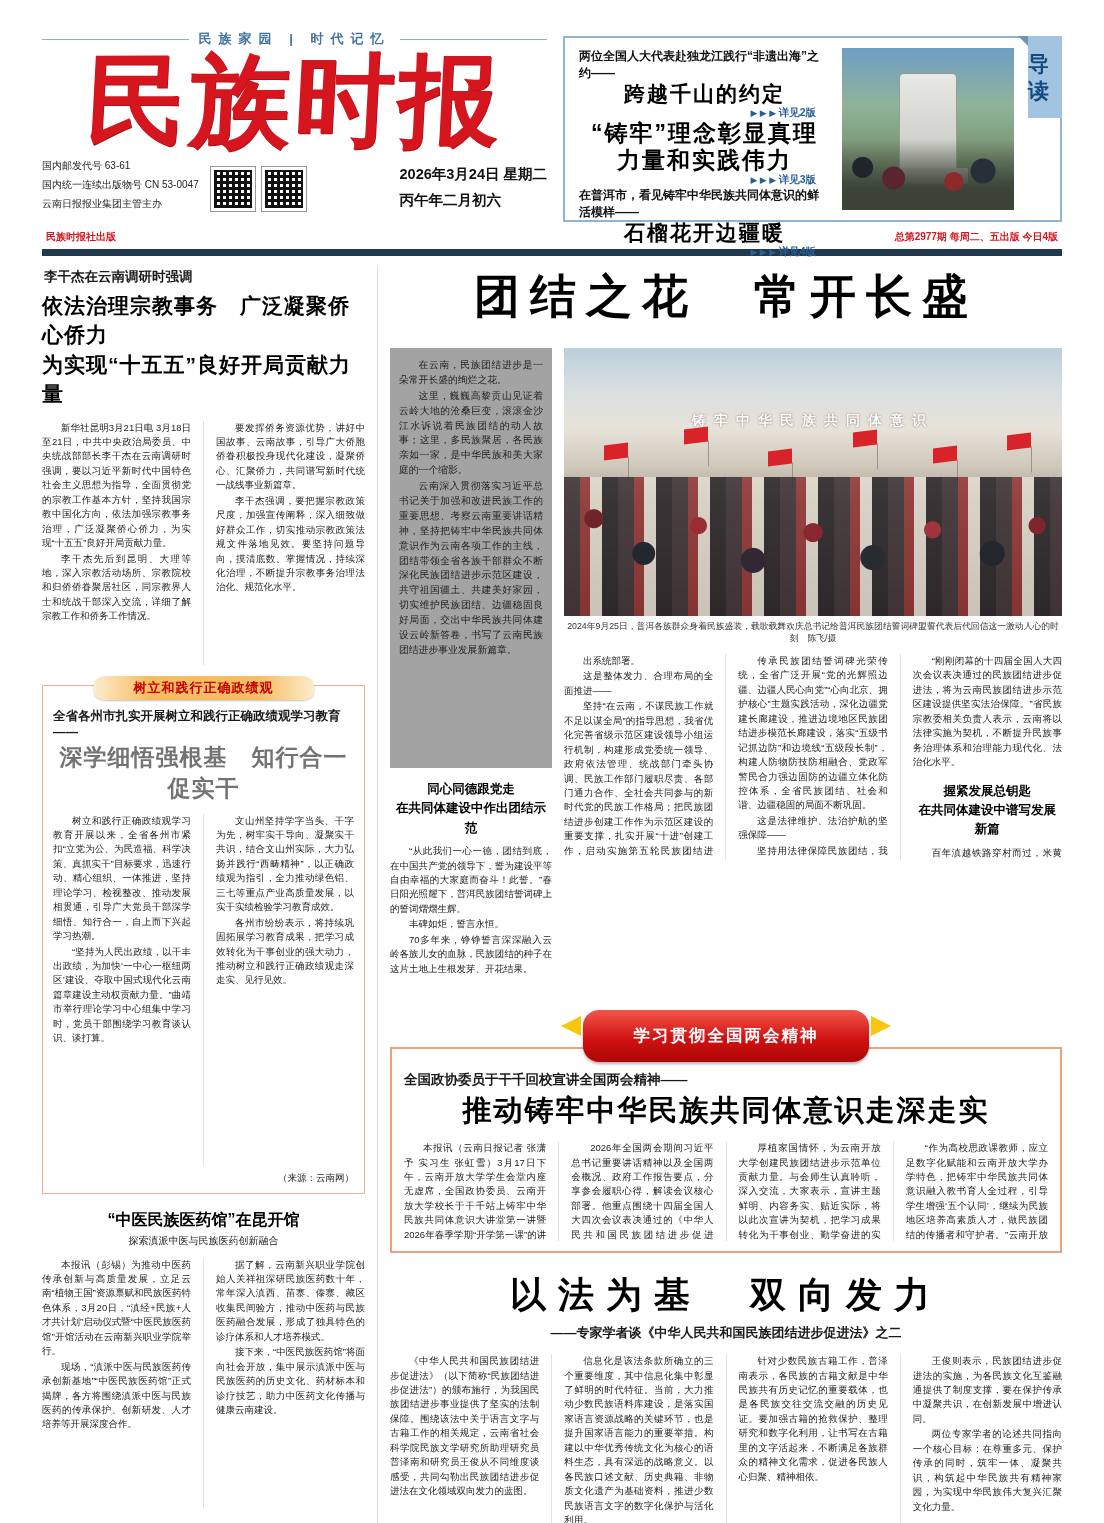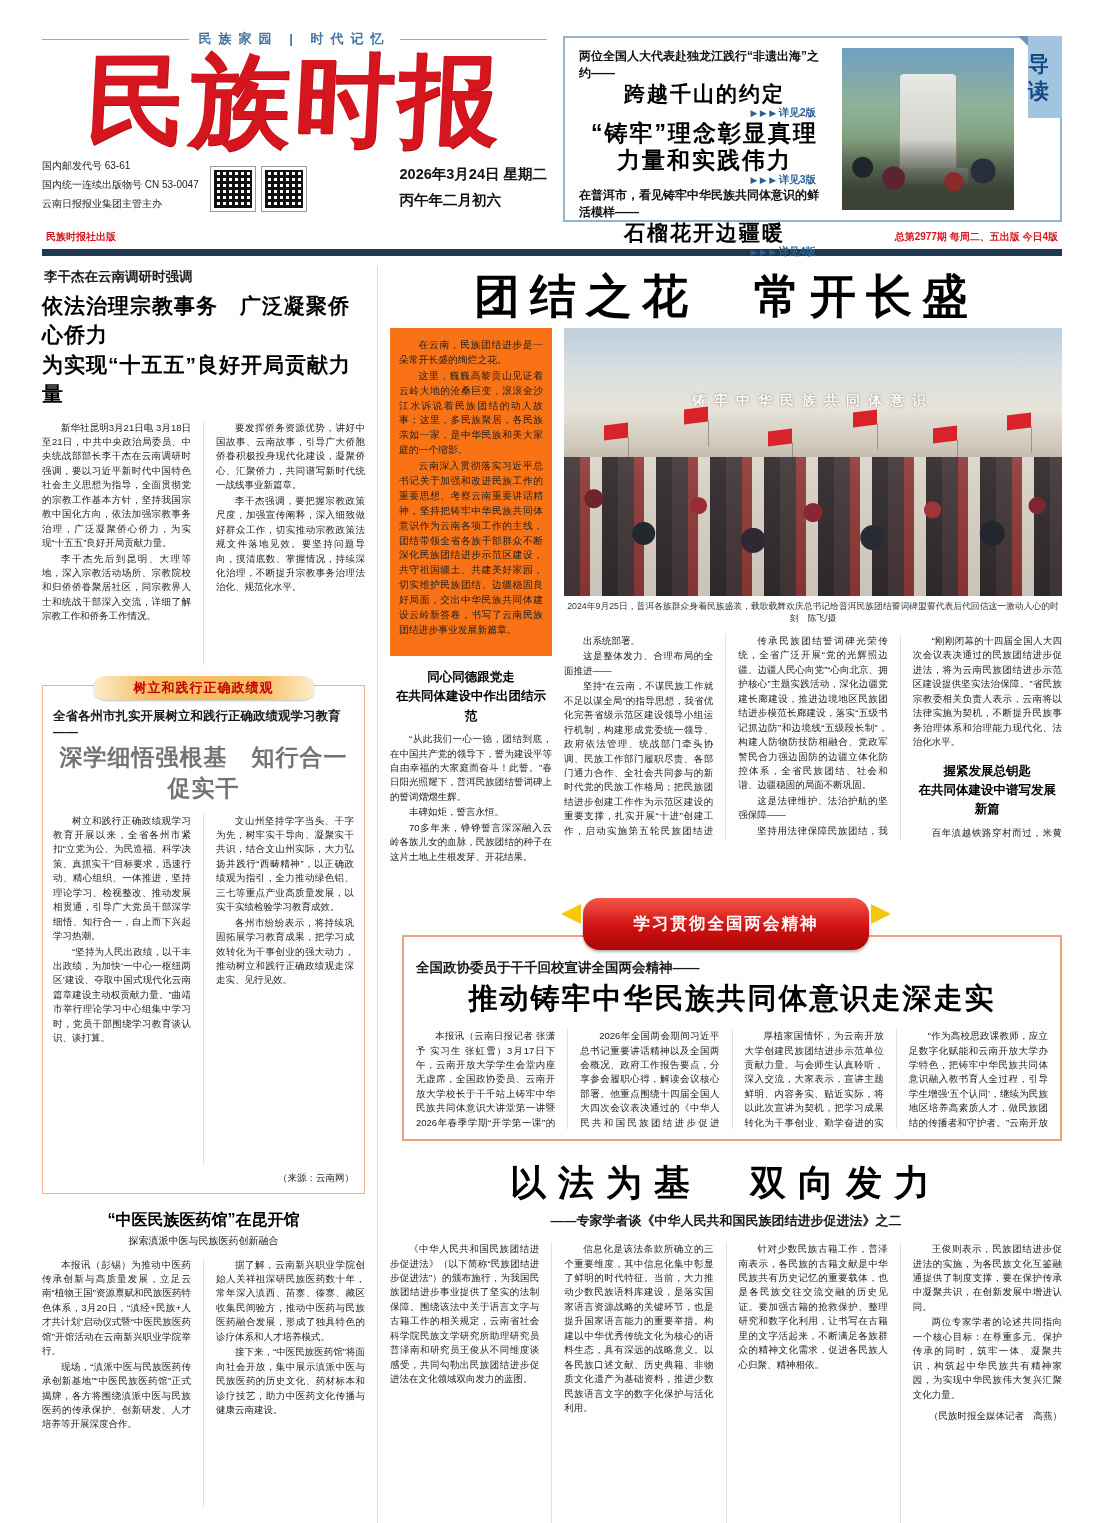--- a/index.html
+++ b/index.html
@@ -83,24 +83,24 @@
   .b-title { font-size:23px; font-weight:900; text-align:center; letter-spacing:1px; margin:2px 0 10px; color:#737373; }
   .b-body { height:352px; overflow:hidden; }
   .source { text-align:right; font-size:9.5px; margin-top:6px; color:#222; }
 
   
   .c-title { font-size:16px; font-weight:900; text-align:center; margin:16px 0 3px; color:#000; }
   .c-sub { text-align:center; font-size:10px; font-weight:normal; margin-bottom:10px; }
   .c-body { height:250px; overflow:hidden; }
 
   
-  .m-title { font-size:46px; font-weight:900; text-align:center; letter-spacing:10px; margin:0 0 0; color:#000; }
+  .m-title { font-size:46px; font-weight:900; text-align:center; letter-spacing:10px; margin:0 0 20px; color:#000; }
   .ma { display:flex; gap:12px; }
   .ma-c1 { width:162px; flex:none; }
-  .pink { background:#f97316; padding:10px 9px; height:328px; overflow:hidden; }
+  .pink { background:#a3a3a3; padding:10px 9px; height:420px; overflow:hidden; }
   .pink p { font-size:9.8px; }
   .subhead { font-weight:900; font-size:12.5px; text-align:center; line-height:1.55; margin:12px 0 6px; color:#000; }
   .ma-c1-text { height:150px; overflow:hidden; }
   .ma-right { flex:1; min-width:0; }
   .photo { height:268px; position:relative; overflow:hidden;
     background:linear-gradient(180deg,#bccfdb 0,#d9dfe1 16%,#e7e3d9 30%,#cfc8bb 44%,#a79d90 58%,#6e6157 100%); }
   .photo-text { position:absolute; top:24%; width:100%; text-align:center; color:#fff; font-weight:bold;
     letter-spacing:8px; font-size:14px; opacity:.9; text-shadow:0 0 2px rgba(90,60,60,.8); }
   .crowd { position:absolute; bottom:0; width:100%; height:52%; opacity:.95;
     background:
@@ -123,21 +123,21 @@
   .ma-cols > div + div { border-left:1px solid #e2e2e2; padding-left:12px; }
 
   
   .lh-banner { position:relative; z-index:2; width:286px; margin:16px auto -15px; text-align:center; color:#fff;
     font-weight:900; font-size:16.5px; letter-spacing:2px; padding:15px 0;
     background:linear-gradient(180deg,#f4574a,#d01212 55%,#ae0606); border-radius:16px; box-shadow:0 2px 3px rgba(0,0,0,.3); }
   .lh-banner::before, .lh-banner::after { content:""; position:absolute; top:6px; border-top:10px solid transparent;
     border-bottom:10px solid transparent; }
   .lh-banner::before { left:-22px; border-right:20px solid #f6c70c; }
   .lh-banner::after { right:-22px; border-left:20px solid #f6c70c; }
-  .lh-box { border:2px solid #f0a080; padding:22px 12px 10px;margin-left:12px; }
+  .lh-box { border:2px solid #f0a080; padding:22px 12px 10px; }
   .lh-kicker { font-size:13.5px; font-weight:bold; margin-bottom:2px; }
   .lh-title { font-size:29px; font-weight:900; text-align:center; letter-spacing:2px; margin:2px 0 10px; color:#000; }
   .cols4 { display:flex; gap:12px; overflow:hidden; }
   .cols4 > div { flex:1; min-width:0; }
   .cols4 > div + div { border-left:1px solid #e2e2e2; padding-left:12px; }
   .lh-cols { height:100px; }
 
   
   .law-title { font-size:36px; font-weight:900; text-align:center; letter-spacing:12px; margin:18px 0 4px; color:#000; }
   .law-sub { text-align:center; font-size:13px; font-weight:bold; margin-bottom:12px; }

